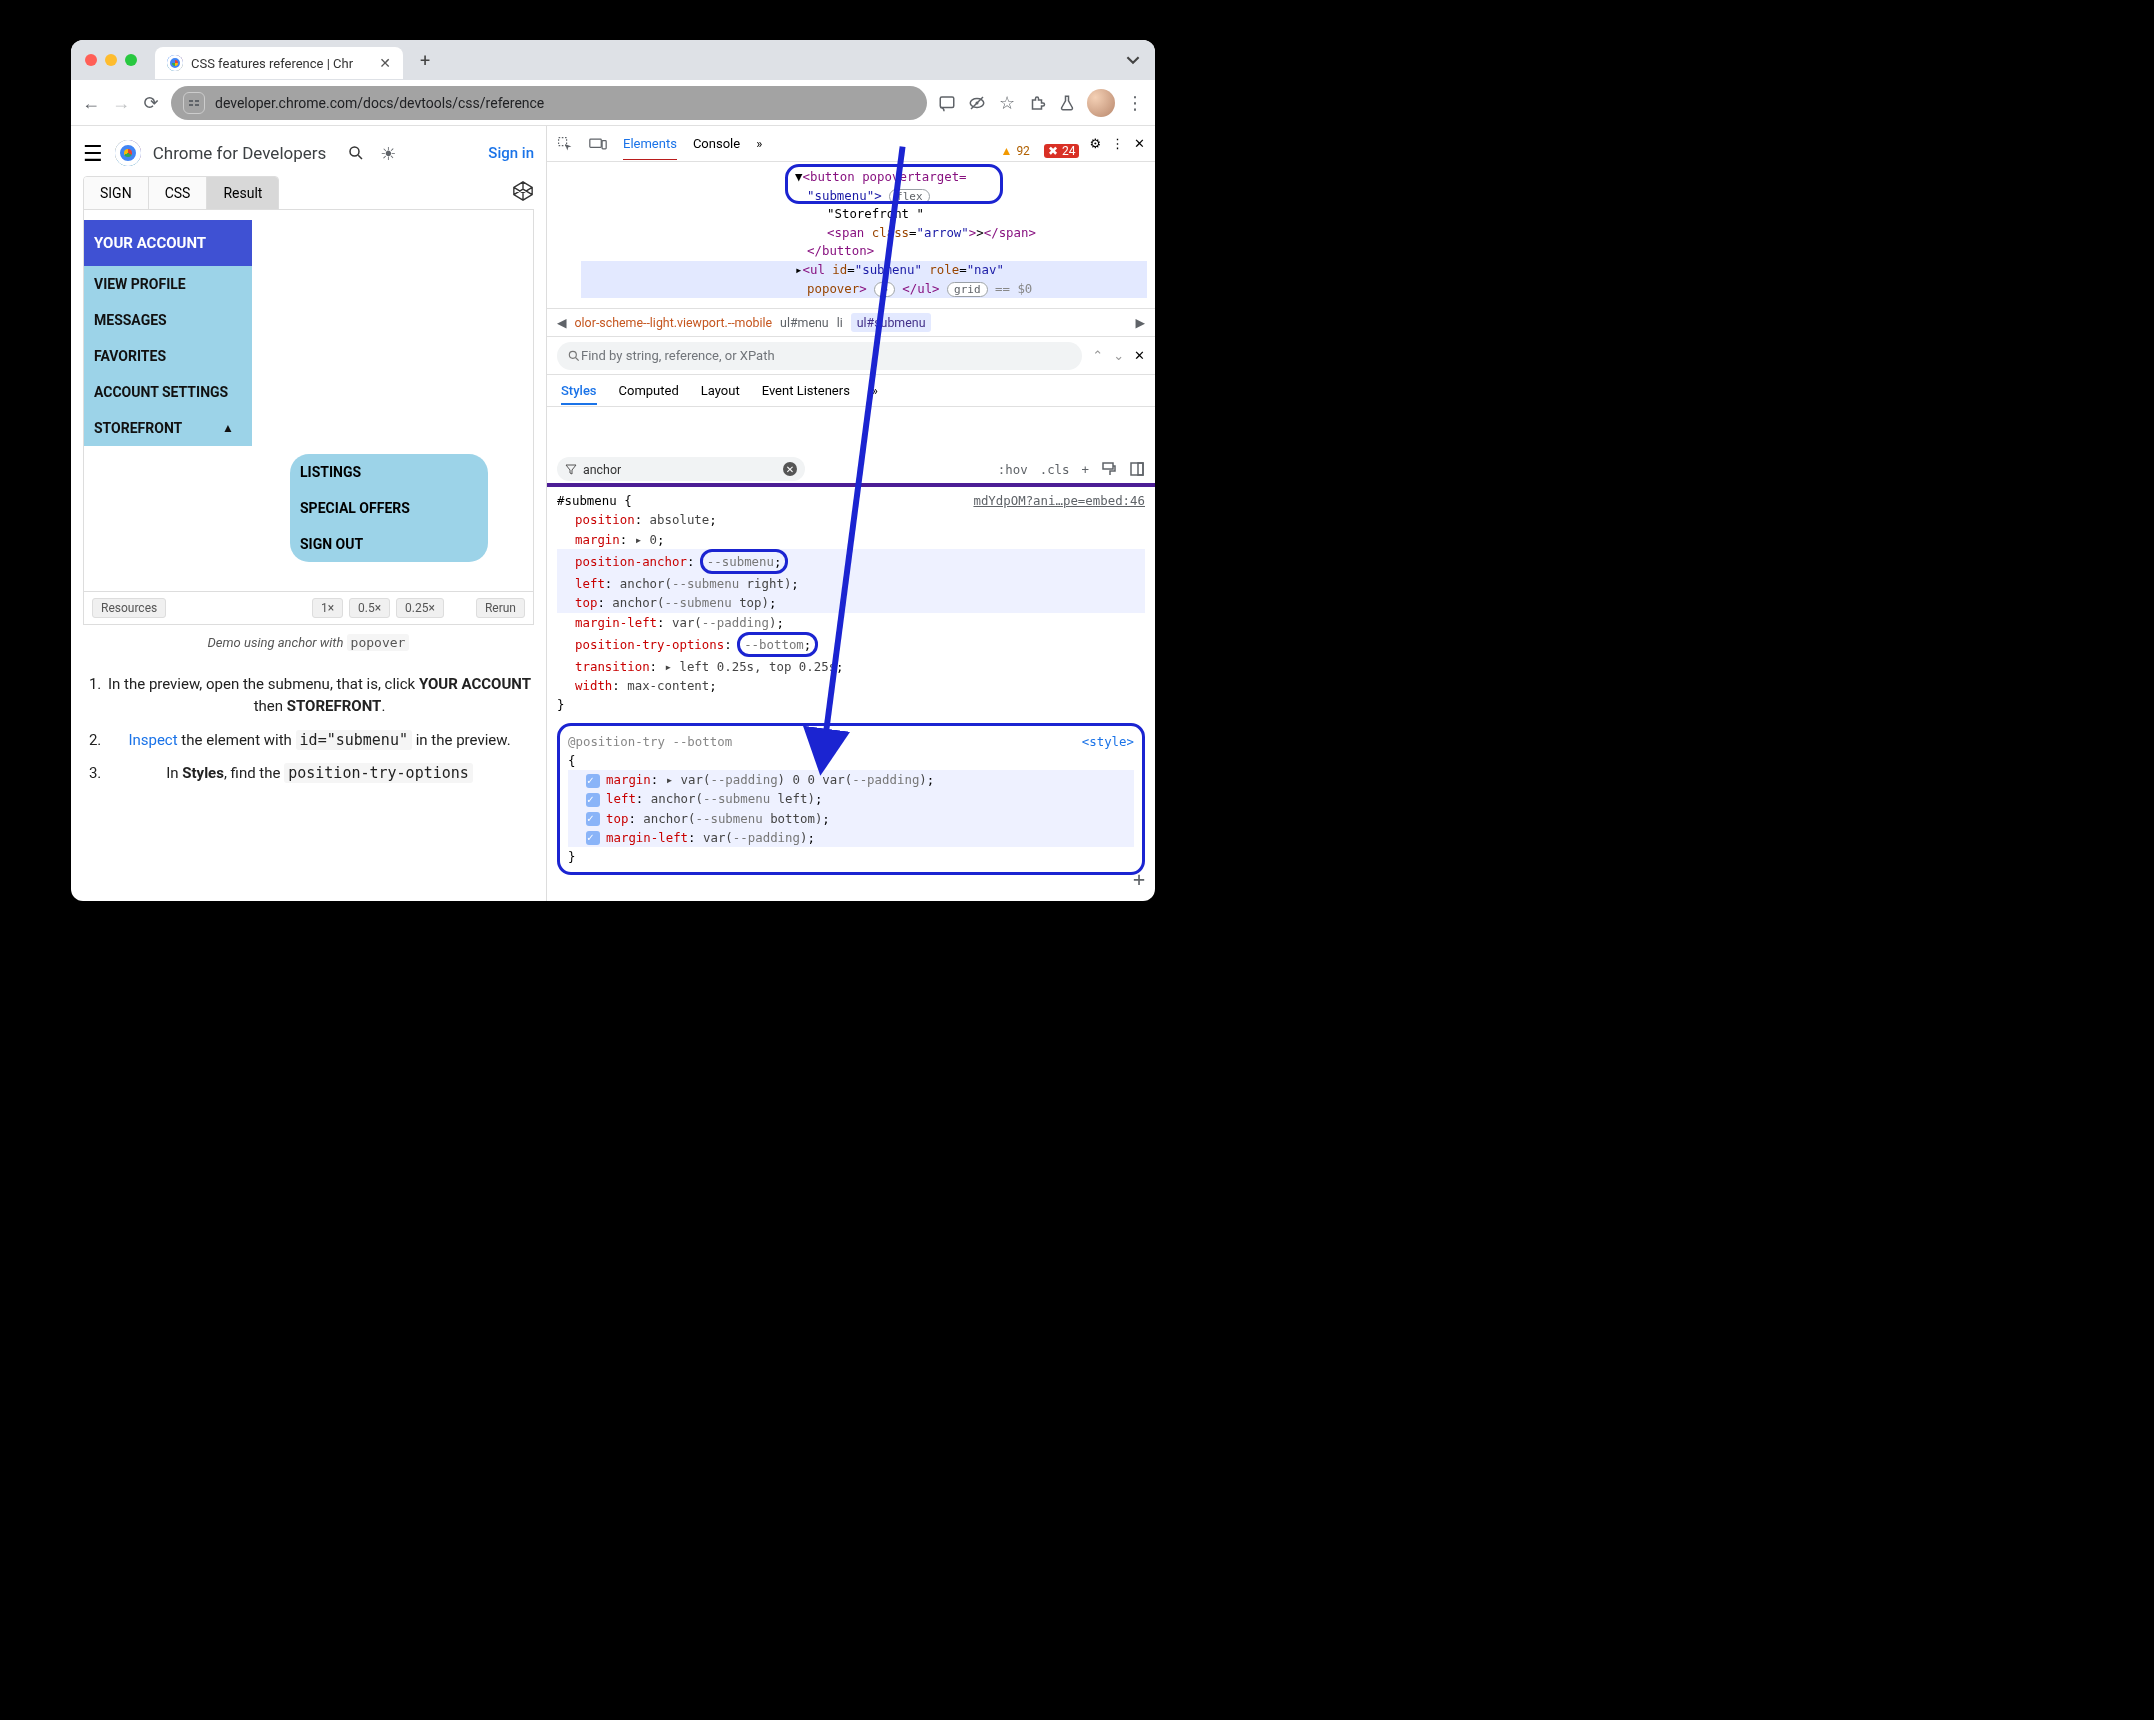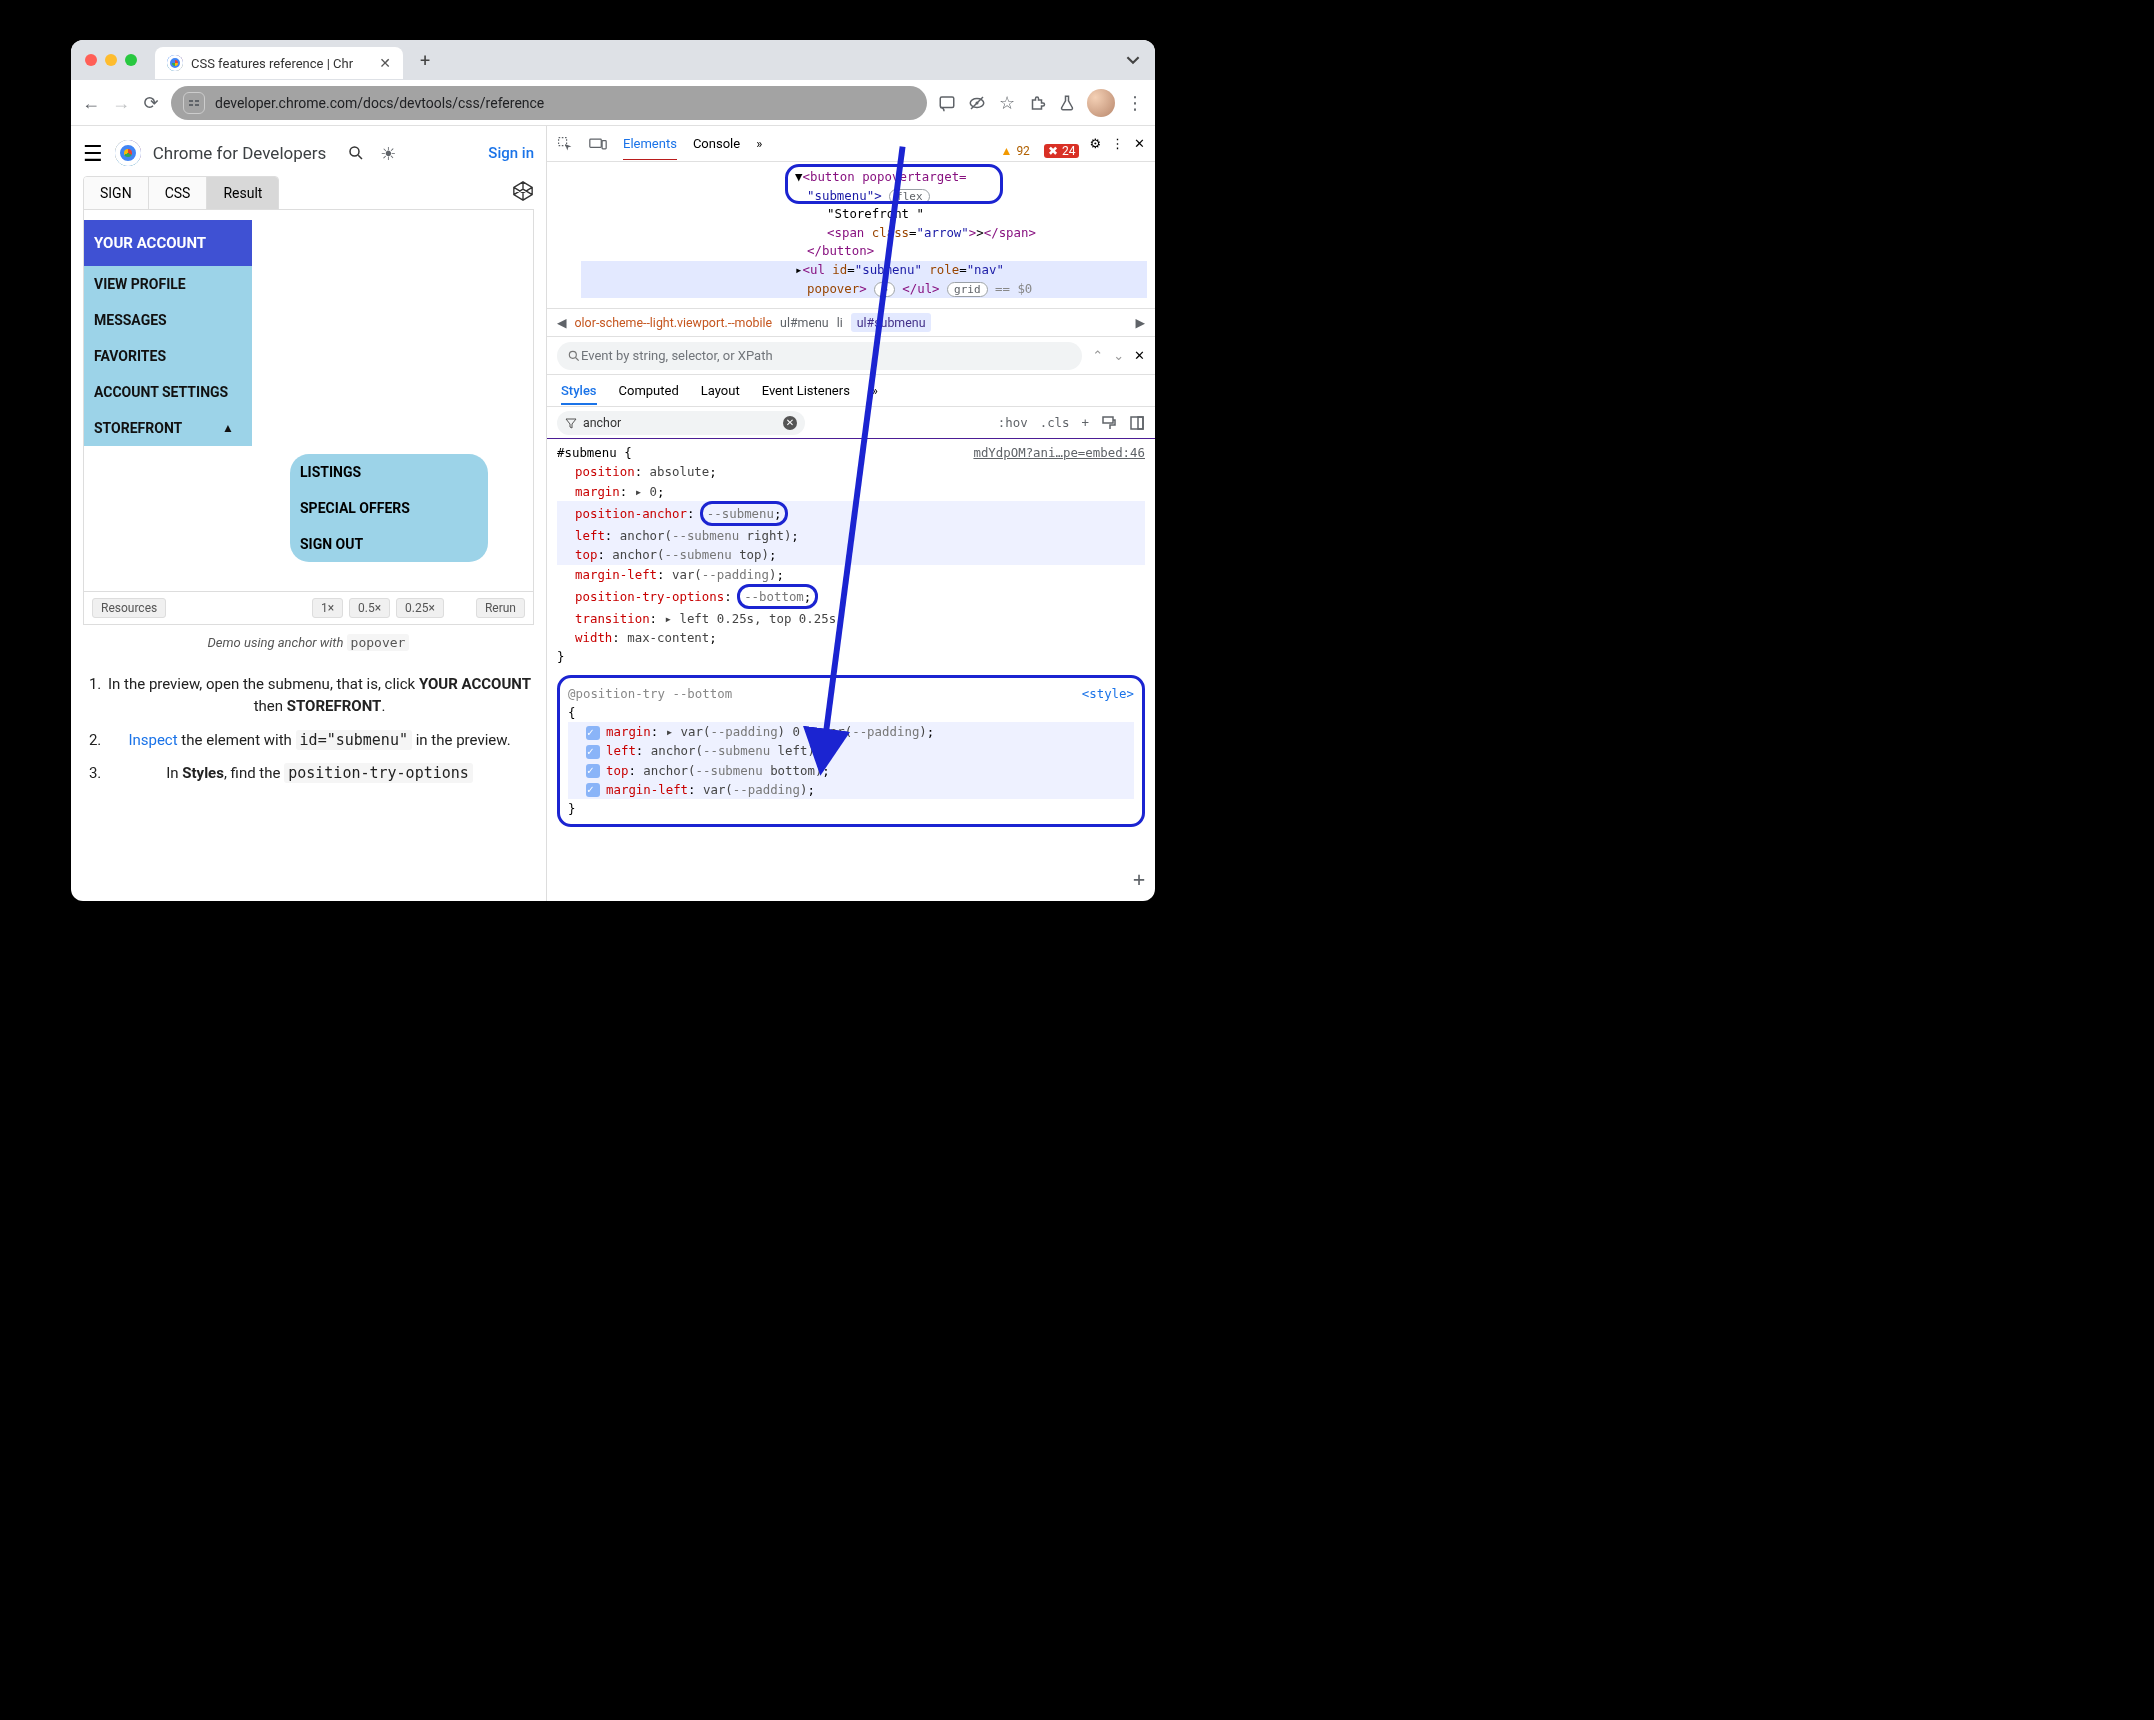--- a/index.html
+++ b/index.html
@@ -110,21 +110,21 @@
   .dt-elements .tag{color:#881280;} .dt-elements .attr{color:#994500;} .dt-elements .val{color:#1a1aa6;}
   .hl-box { position:absolute; border:3px solid #1b24d1; border-radius:14px;}
   .hl-pill { display:inline-block; border:3px solid #1b24d1; border-radius:12px; padding:0 4px; margin:0 -2px;}
   .crumbs { height:28px; display:flex; align-items:center; gap:8px; padding:0 10px; font-size:12.4px; color:#5f6368; border-bottom:1px solid #e0e0e0; white-space:nowrap; overflow:hidden;}
   .crumbs .sel { background:#e3e9ff; color:#423089; padding:2px 6px; border-radius:3px;}
   .crumbs .orange { color:#c5561f;}
   .dt-search { height:38px; display:flex; align-items:center; padding:0 10px; gap:10px; border-bottom:1px solid #e0e0e0;}
   .dt-search .sbox { flex:1; height:28px; background:#f1f3f4; border-radius:14px; display:flex; align-items:center; padding:0 10px; color:#71757a;}
   .pane-tabs { height:32px; display:flex; align-items:center; gap:22px; padding:0 14px; border-bottom:1px solid #e0e0e0; font-size:13px;}
   .pane-tabs .active { color:#1a73e8; font-weight:500; border-bottom:2px solid #1a73e8; padding-bottom:5px; margin-bottom:-6px;}
-  .filter-row { height:32px; display:flex; align-items:center; gap:26px; padding:0 10px; border-bottom:1px solid #4c1d95;}
+  .filter-row { height:32px; display:flex; align-items:center; gap:26px; padding:0 10px; border-bottom:4px solid #4c1d95;margin-top:48px;}
   .filter-row .fbox { width:248px; height:24px; background:#f1f3f4; border-radius:12px; display:flex; align-items:center; padding:0 8px; gap:6px; font-size:12.4px; color:#333;}
   .filter-row .toggles { margin-left:auto; display:flex; gap:12px; font-size:12.4px; font-family: ui-monospace,Menlo,monospace; color:#5f6368; align-items:center;}
   .styles { flex:1; font-family: ui-monospace, Menlo, monospace; font-size:12.4px; line-height:1.55; padding:4px 10px 50px 10px; overflow:hidden; position:relative;}
   .styles .src { float:right; text-decoration:underline; color:#5f6368;}
   .styles .prop{color:#c80000;} .styles .cval{color:#444;} .styles .varc{color:#777;}
   .styles .row { padding-left:18px;}
   .styles .hlr { background:#eef1ff;}
   .styles .chk { display:inline-block; width:14px;height:14px; background:#8ab4f8; border-radius:3px; vertical-align:middle; margin-right:6px; position:relative;}
   .styles .chk::after{content:"✓"; position:absolute; left:1px; top:-2px; color:#fff; font-size:11px;}
   .position-try-block { border:3px solid #1b24d1; border-radius:14px; padding:6px 8px; margin-top:8px;}
@@ -312,21 +312,21 @@
         <span>li</span>
         <span class="sel">ul#submenu</span>
         <span style="margin-left:auto">▶</span>
       </div>
       <div class="dt-search">
         <div class="sbox">
           <svg width="14" height="14" viewBox="0 0 24 24">
               <circle cx="10" cy="10" r="6" fill="none" stroke="#777" stroke-width="2"></circle>
               <line x1="15" y1="15" x2="20" y2="20" stroke="#777" stroke-width="2"></line>
             </svg>
-          <span>Event by string, selector, or XPath</span>
+          <span>Find by string, reference, or XPath</span>
         </div>
         <span style="color:#999">⌃</span>
         <span style="color:#999">⌄</span>
         <span>✕</span>
       </div>
       <div class="pane-tabs">
         <span class="active">Styles</span>
         <span>Computed</span>
         <span>Layout</span>
         <span>Event Listeners</span>

